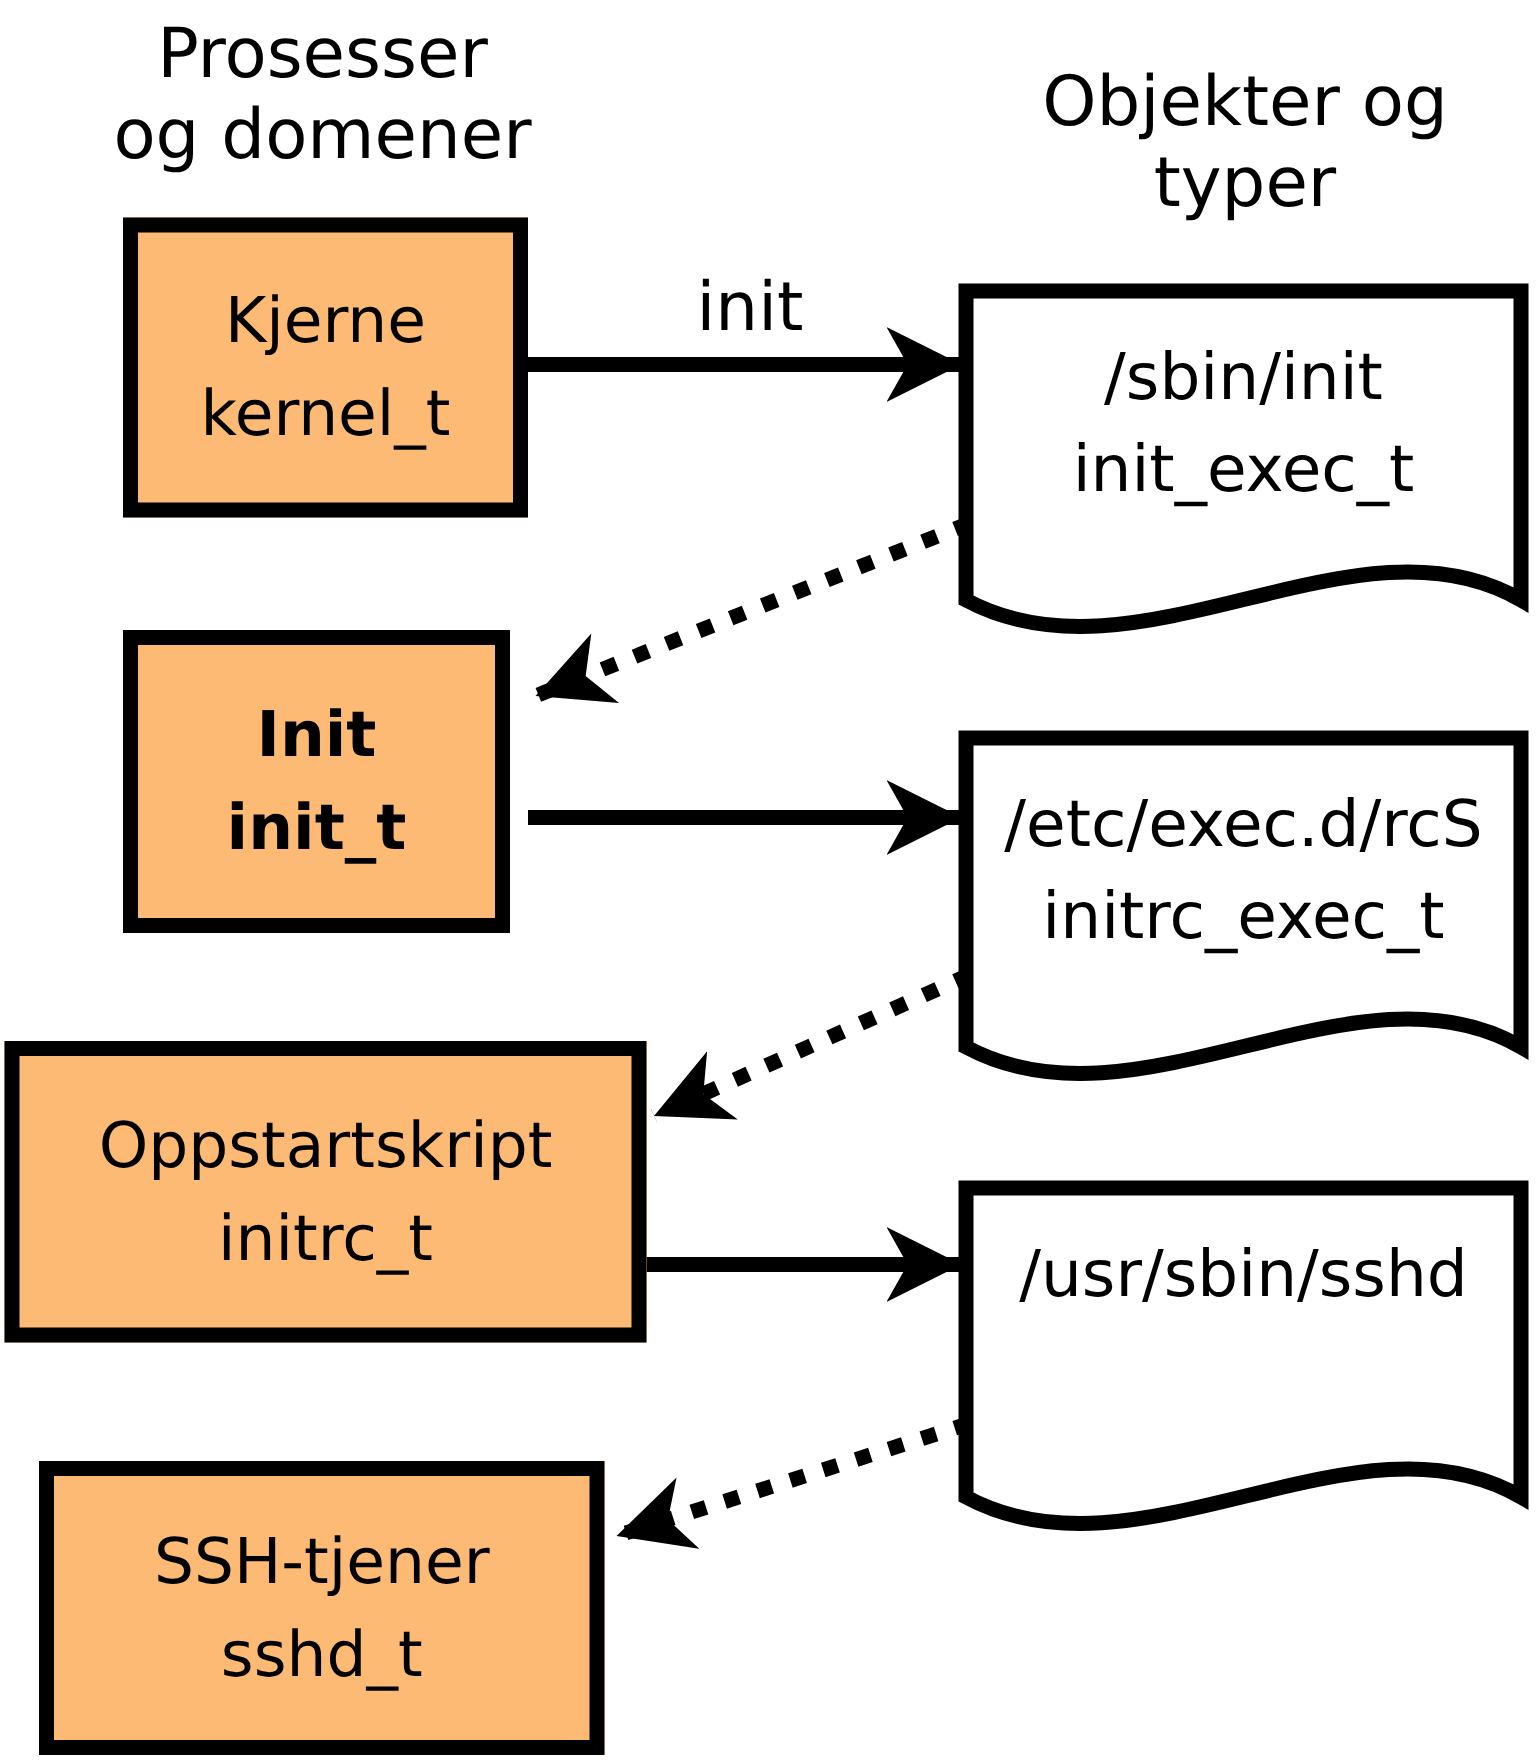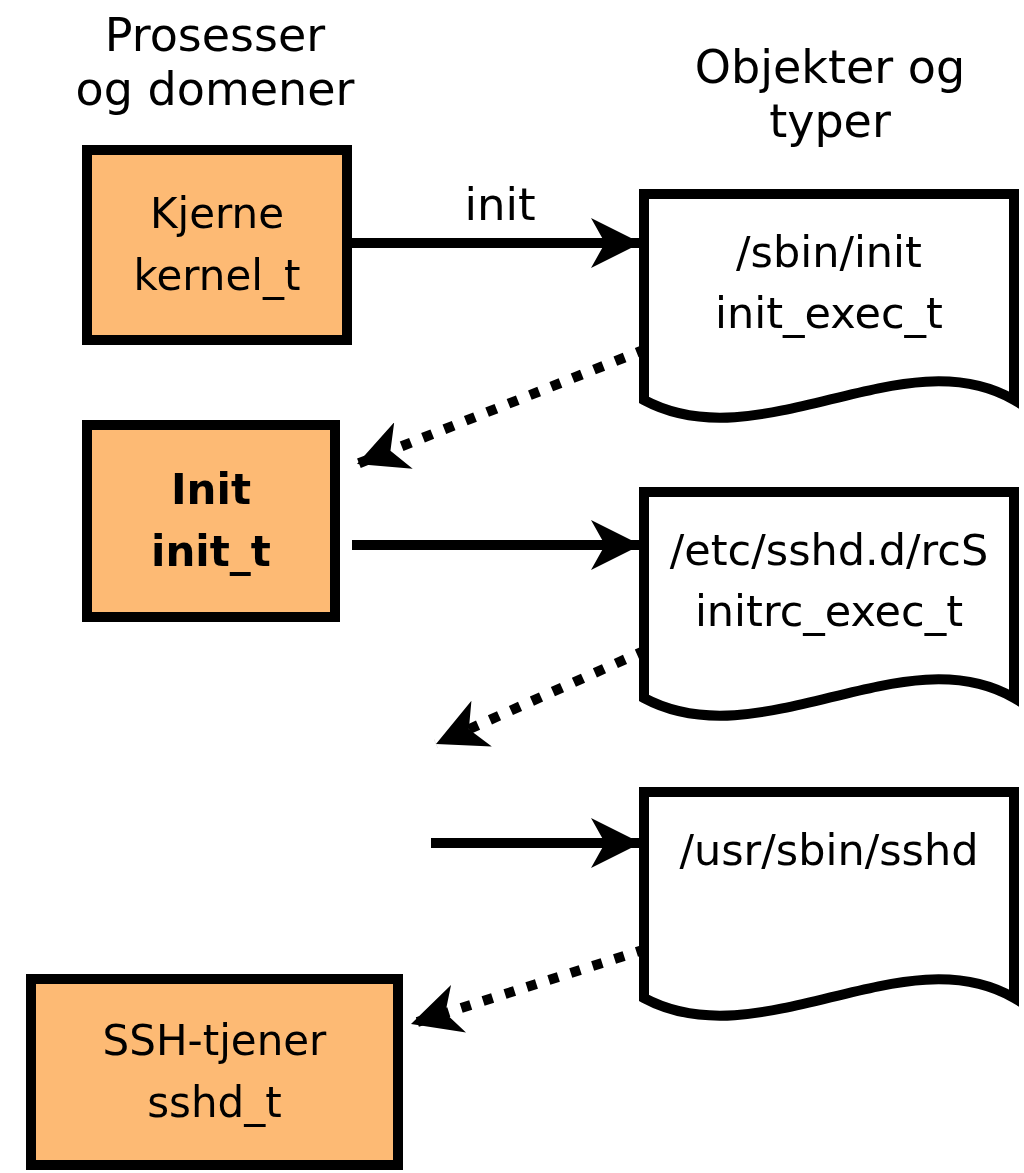--- a/index.html
+++ b/index.html
@@ -124,31 +124,35 @@
   </div>
 
   <div class="pbox pbox-kernel">
     <div>Kjerne</div>
     <div>kernel_t</div>
   </div>
   <div class="pbox pbox-init">
     <div>Init</div>
     <div>init_t</div>
   </div>
+  <div class="pbox pbox-initrc">
+    <div>Oppstartskript</div>
+    <div>initrc_t</div>
+  </div>
   <div class="pbox pbox-sshd">
     <div>SSH-tjener</div>
     <div>sshd_t</div>
   </div>
 
   <div class="doclabel doclabel-1">
     <div>/sbin/init</div>
     <div>init_exec_t</div>
   </div>
   <div class="doclabel doclabel-2">
-    <div>/etc/sshd.d/rcS</div>
+    <div>/etc/exec.d/rcS</div>
     <div>initrc_exec_t</div>
   </div>
   <div class="doclabel doclabel-3">
     <div>/usr/sbin/sshd</div>
   </div>
 
   <div class="edge-label">init</div>
 
 </div>
 

